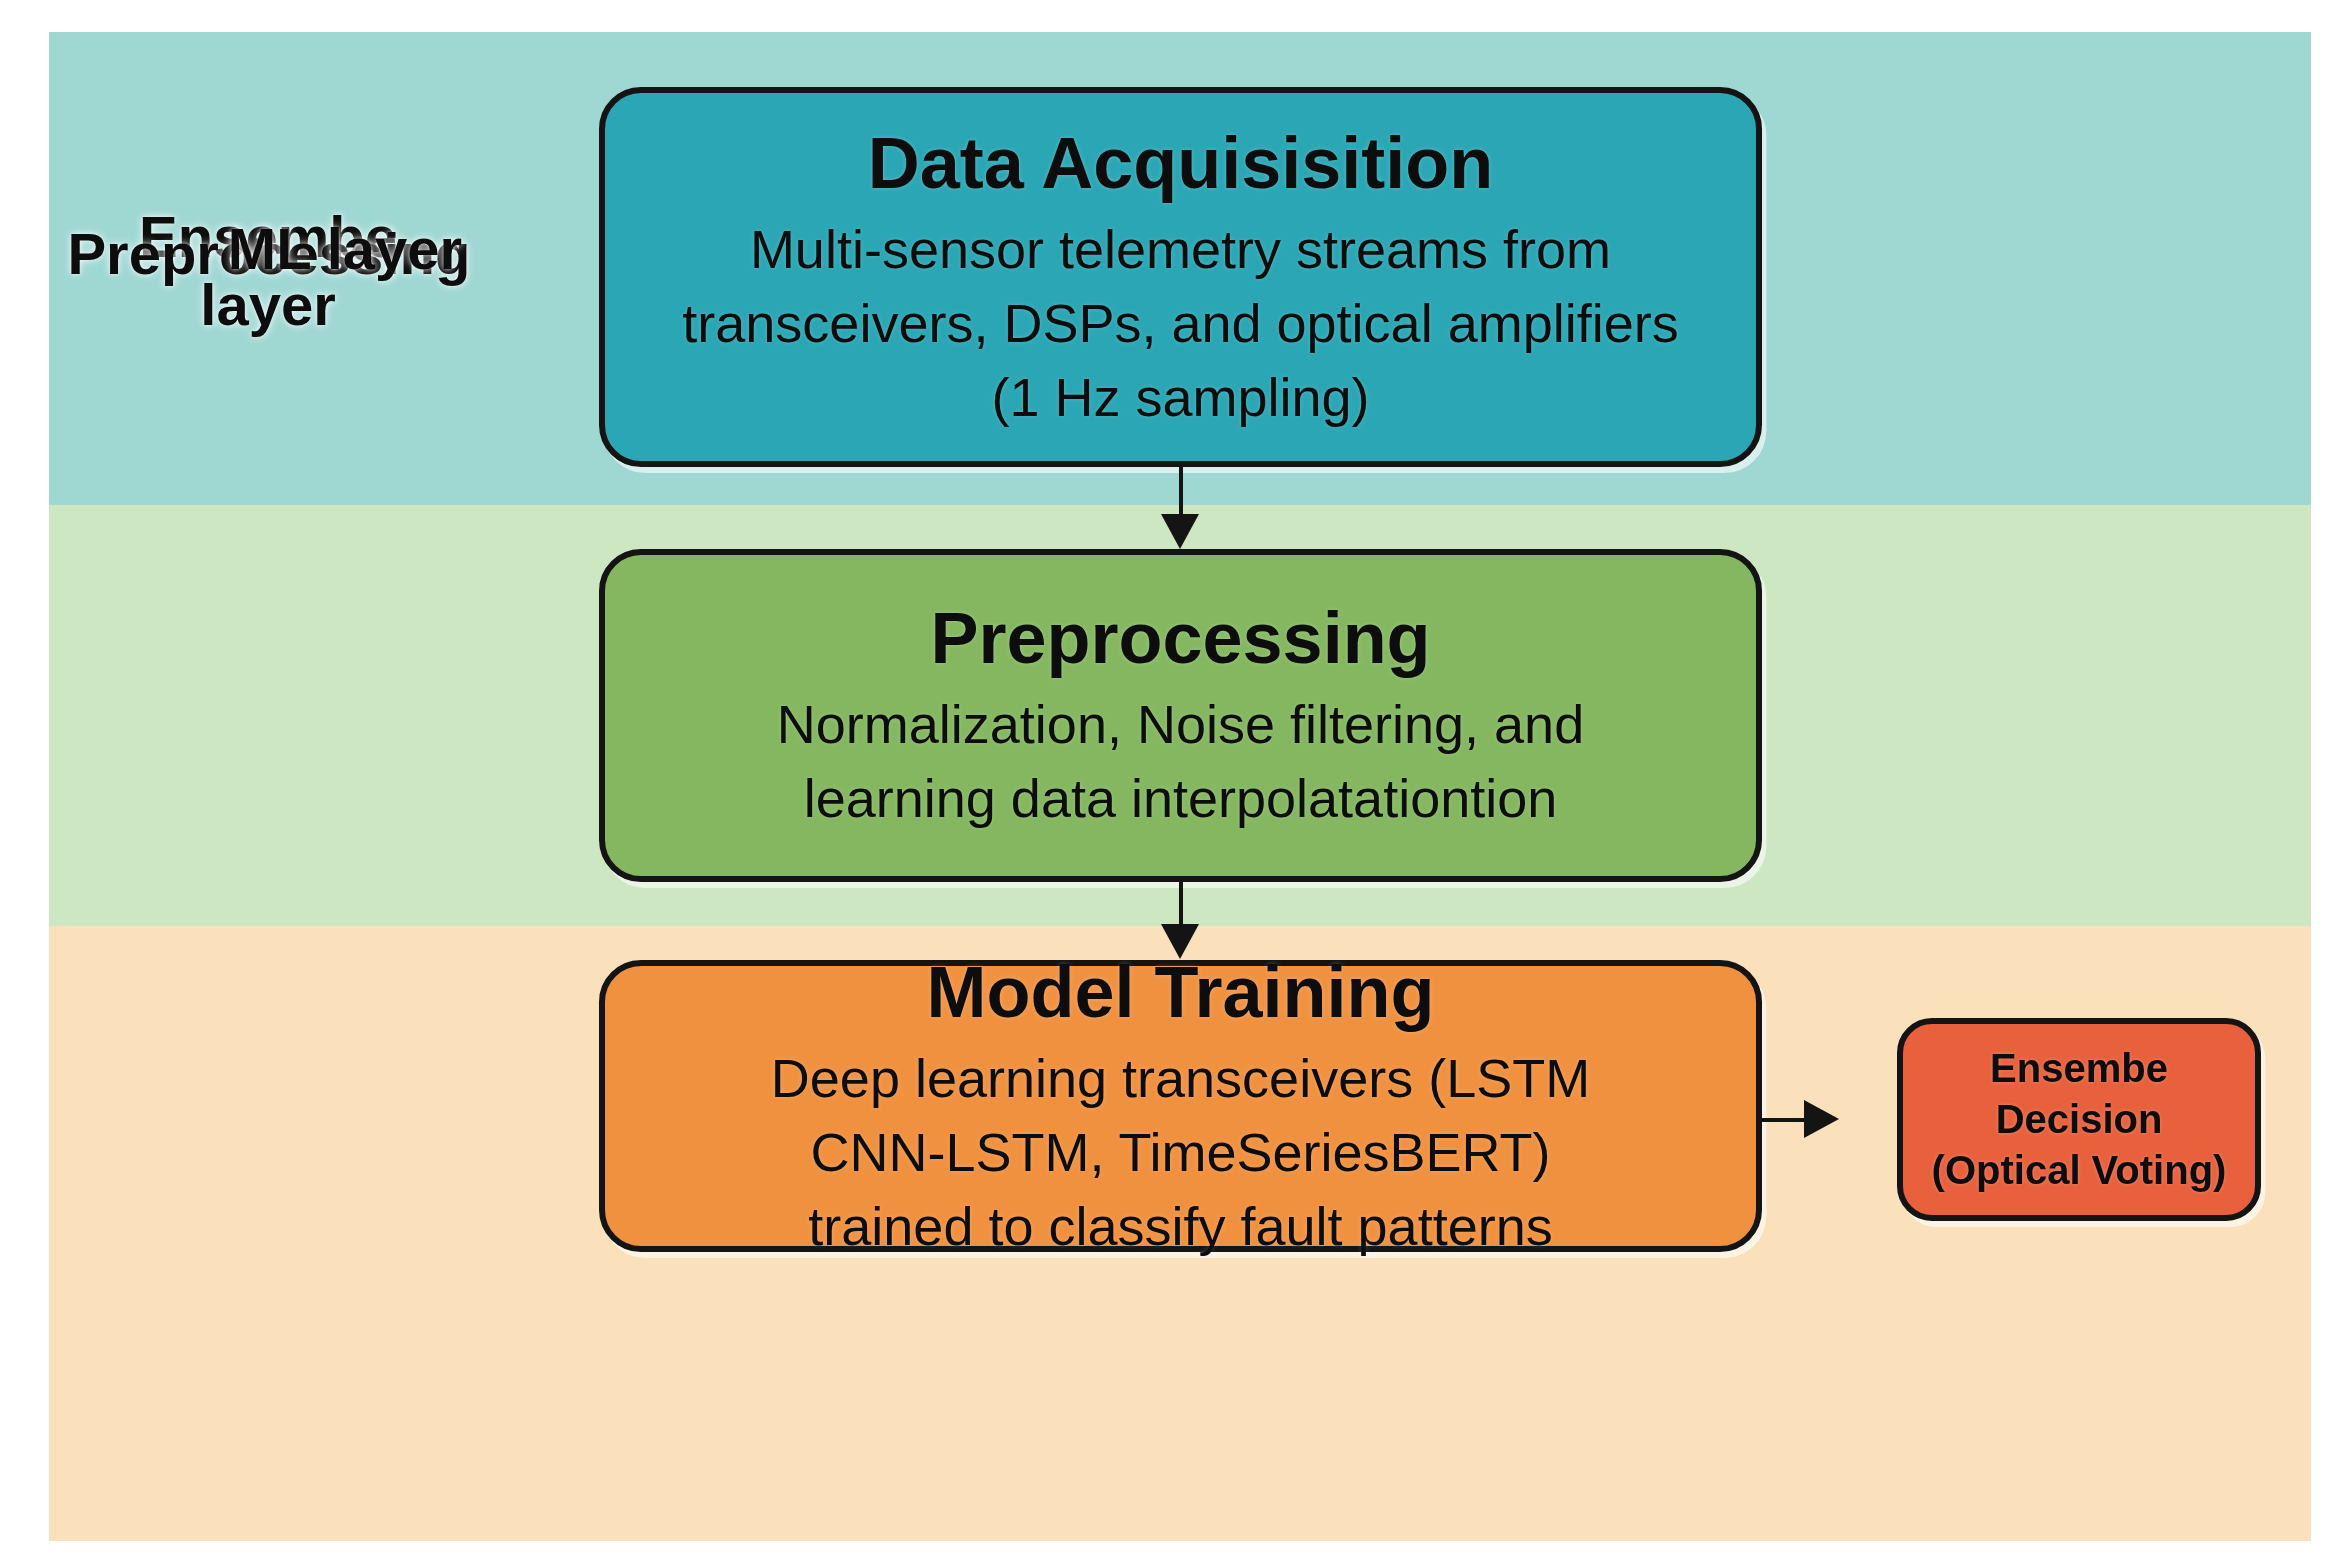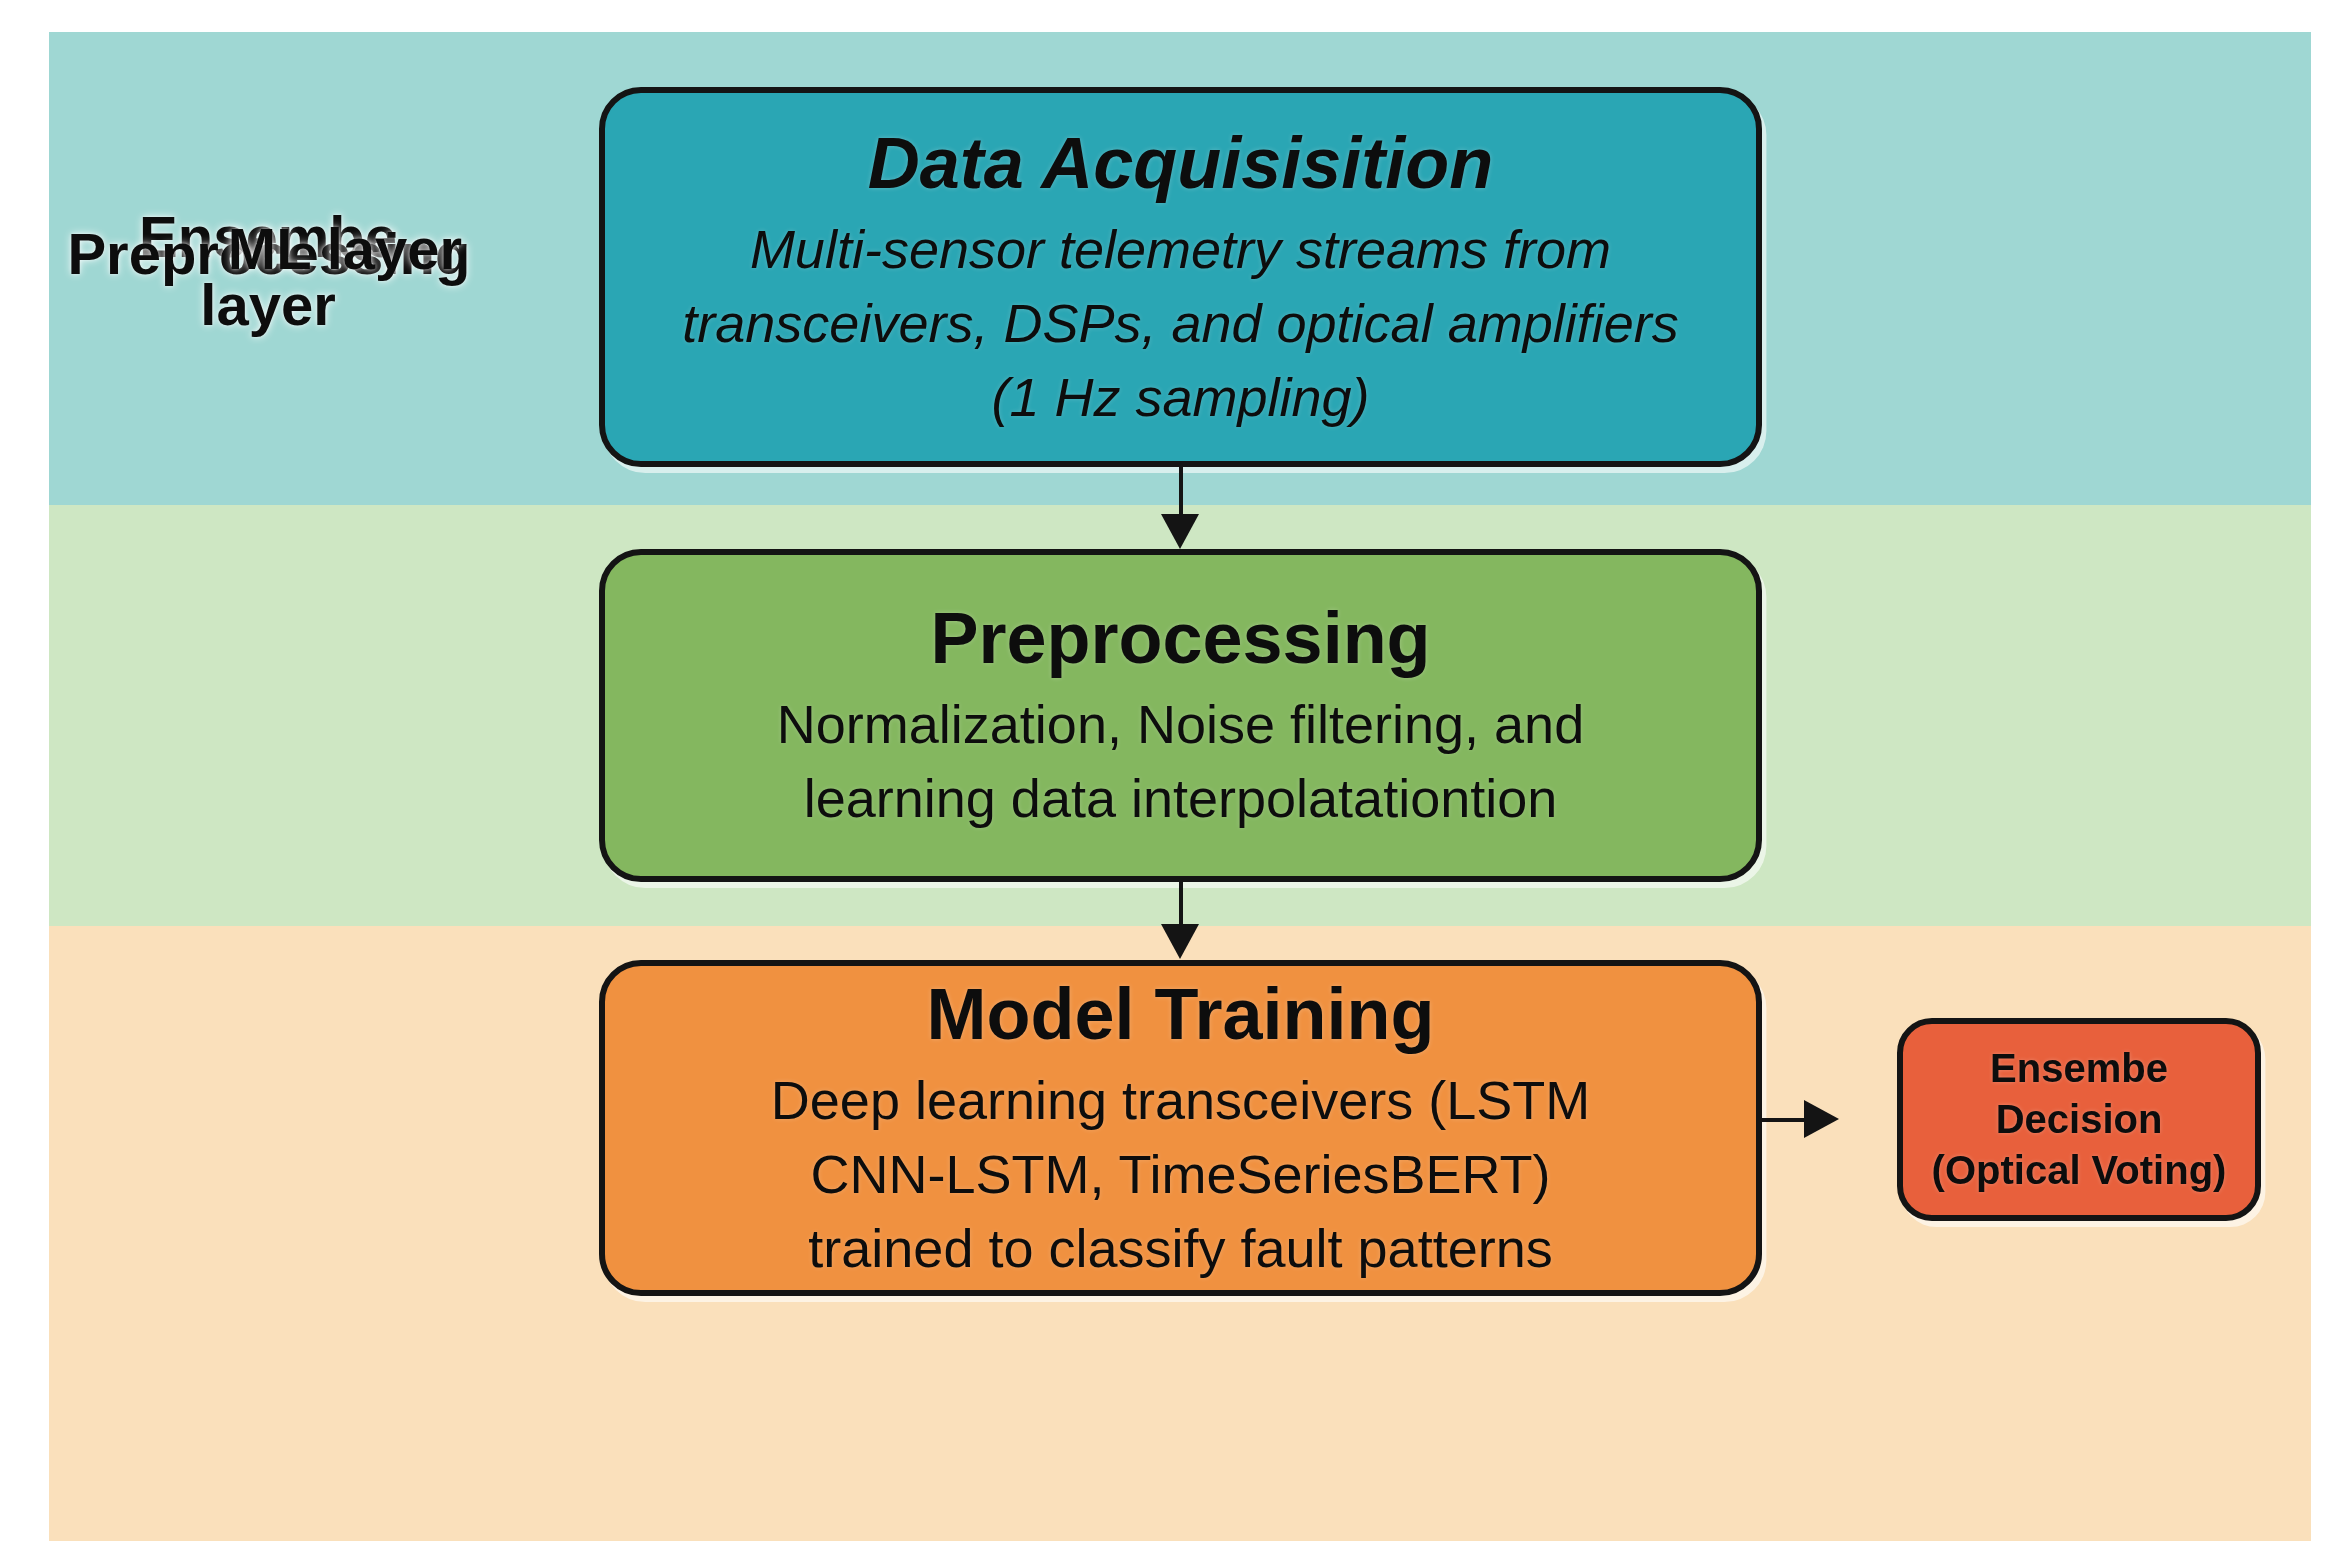--- a/index.html
+++ b/index.html
@@ -40,23 +40,23 @@
   .node {
     position: absolute;
     box-sizing: border-box;
     border: 6.1px solid var(--border, #141414);
     border-radius: 42px;
     display: flex; flex-direction: column;
     align-items: center; justify-content: center;
     text-align: center;
     box-shadow: 4.4px 6.1px 0 rgba(255,255,255,0.6);
   }
-  .node-data-acq      { left: 550px;  top: 55px;   width: 1163px; height: 380px; background: var(--box-data-acq, #2aa6b4); font-style: italic; }
+  .node-data-acq      { left: 550px;  top: 55px;   width: 1163px; height: 380px; background: var(--box-data-acq, #2aa6b4); }
   .node-preprocessing { left: 550px;  top: 517px;  width: 1163px; height: 333px; background: var(--box-preprocessing, #84b75f); }
-  .node-model         { left: 550px;  top: 928px; width: 1163px; height: 336px; background: var(--box-model-training, #f09140); align-items: center; }
+  .node-model         { left: 550px;  top: 928px; width: 1163px; height: 292px; background: var(--box-model-training, #f09140); align-items: center; }
   .node-ensemble      { left: 1848px; top: 986px; width: 364px;  height: 203px; background: var(--box-ensemble, #e8603c); border-radius: 35px; }
 
   .node-title {
     font-weight: 700;
     font-size: 72px;
     line-height: 84px;
     margin-bottom: 7px;
     text-shadow: 0 0 5.3px rgba(255,255,255,0.25);
   }
   .node-body {

